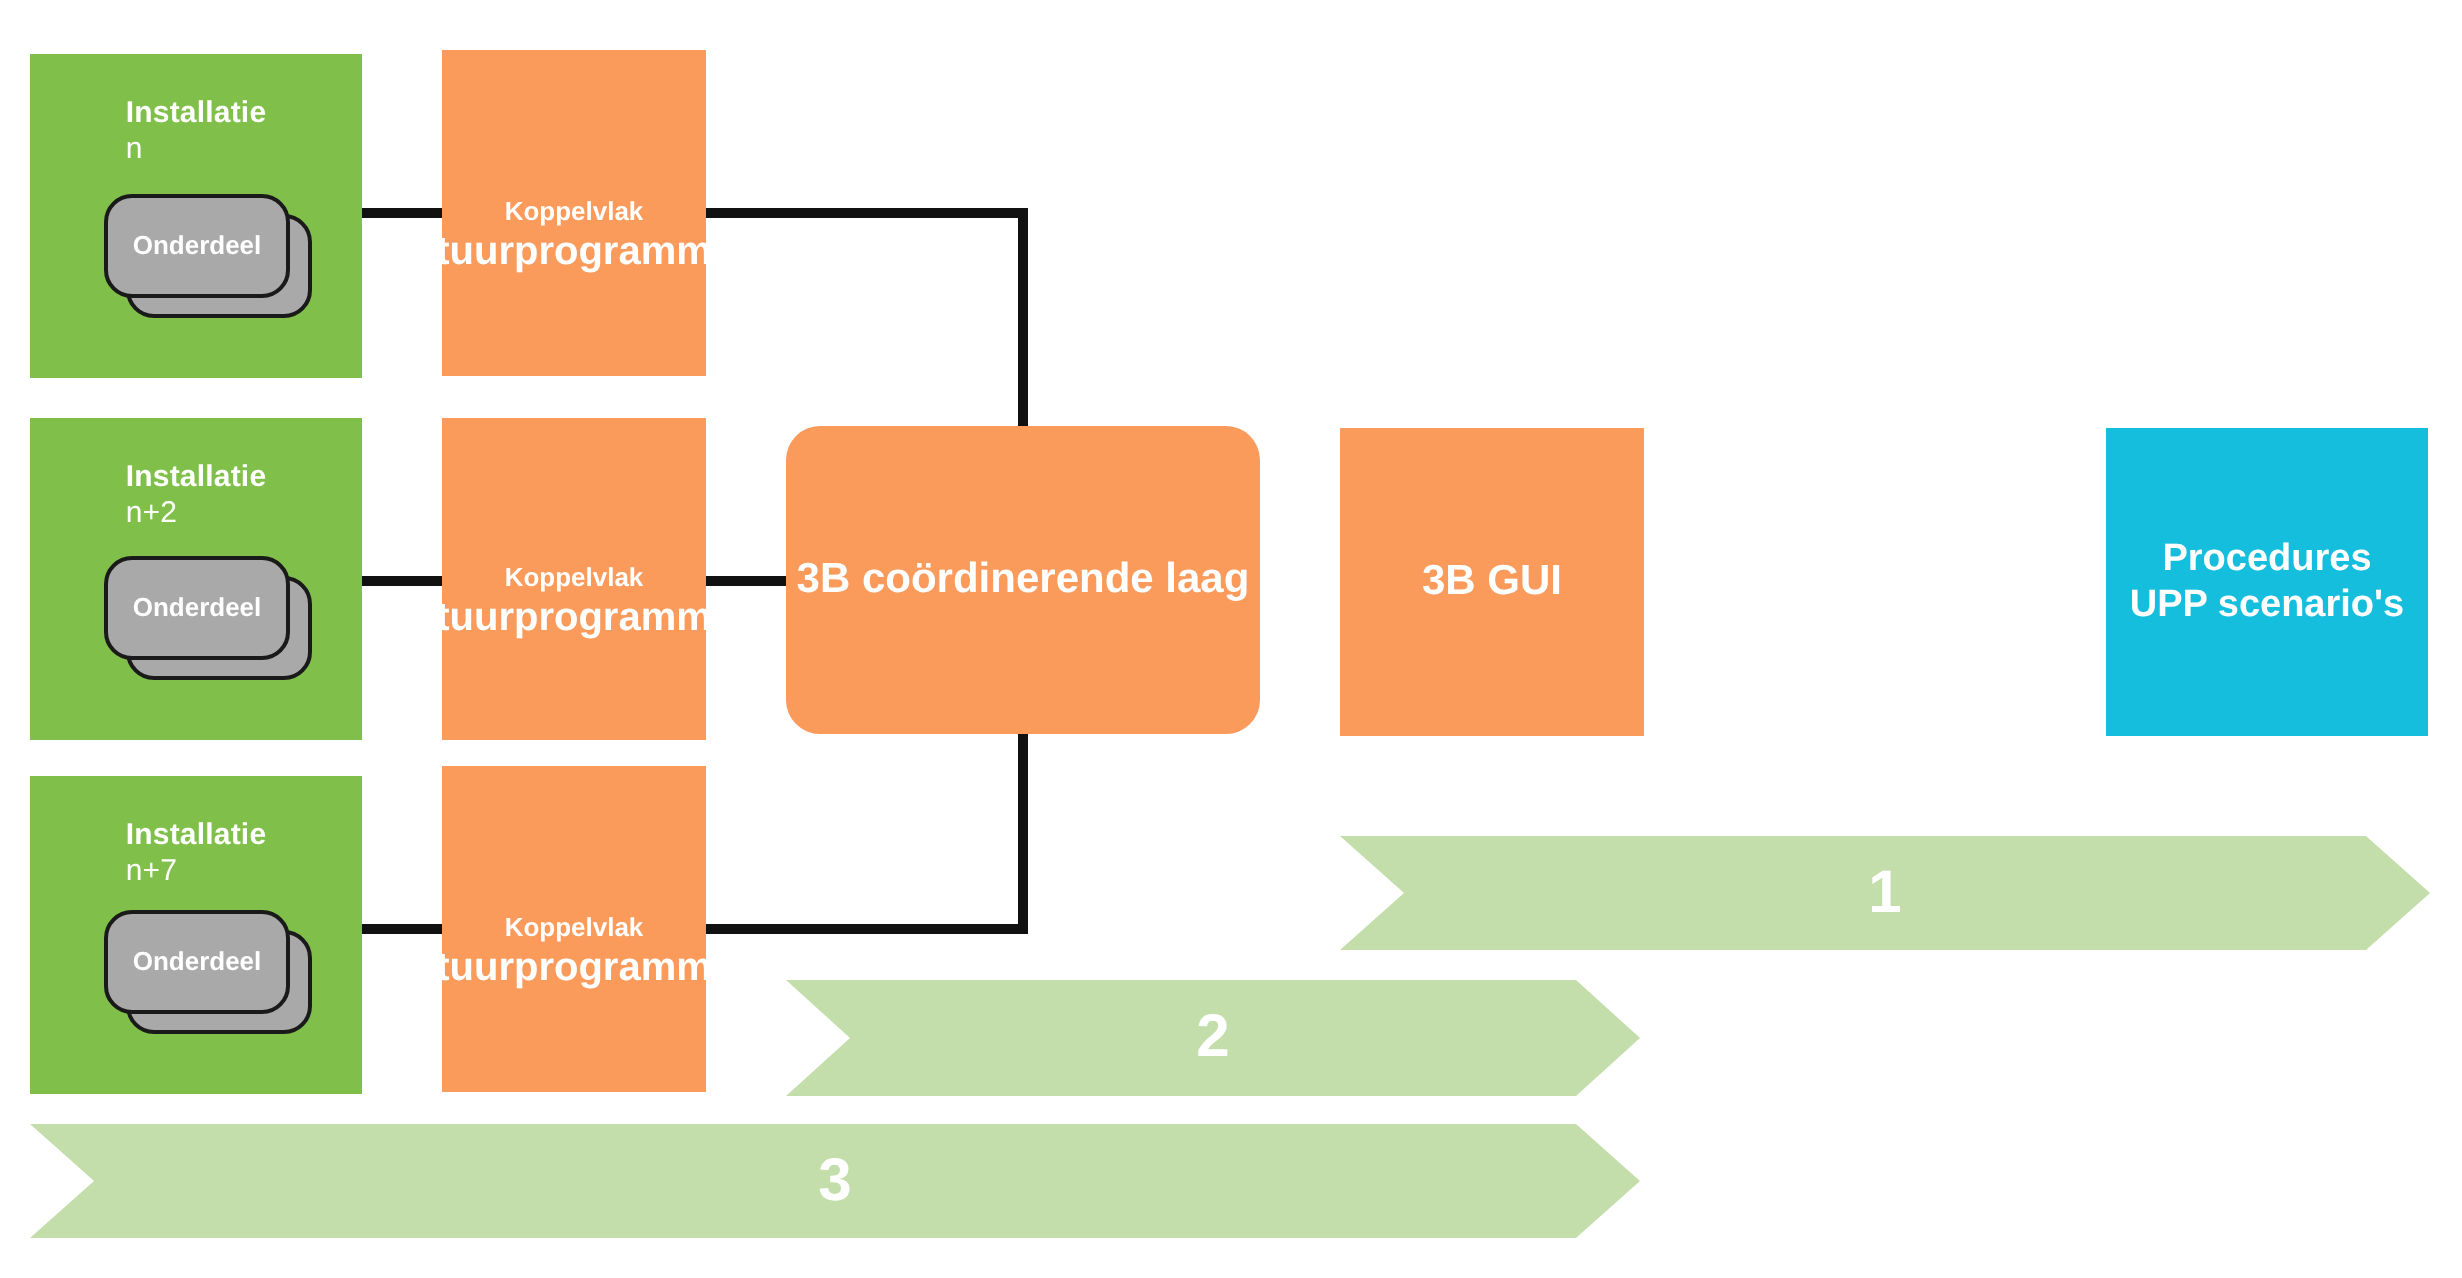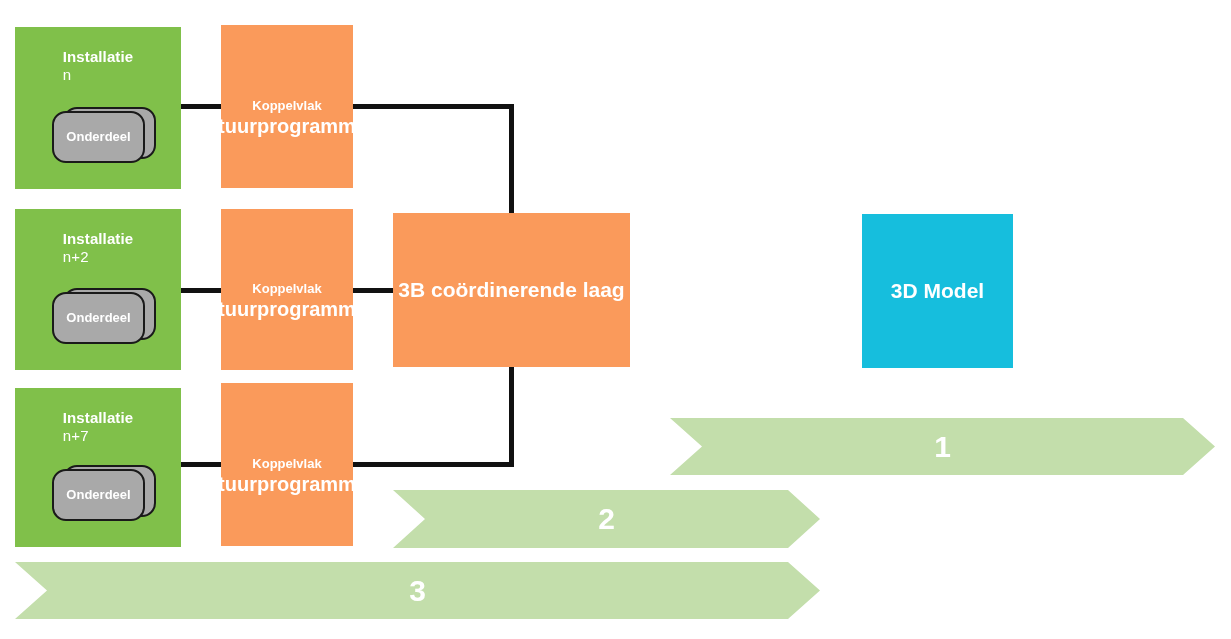--- a/index.html
+++ b/index.html
@@ -58,21 +58,21 @@
   }
   .onderdeel-front{
     position:absolute;
     left:0;top:0;
     width:93px;height:52px;
     background:#a9a9a9;
     border:2px solid #1a1a1a;
     border-radius:14px;
     box-sizing:border-box;
     display:flex;align-items:center;justify-content:center;
-    font-size:13px;font-weight:bold;color:#ffffff;margin-top:14px;
+    font-size:13px;font-weight:bold;color:#ffffff;
   }
 
   
   .koppelvlak{
     background:#fa9a5b;
     justify-content:center;
   }
   .koppelvlak .kv-main{
     font-size:13px;font-weight:bold;margin-top:24px;
   }
@@ -163,29 +163,33 @@
   <div class="box koppelvlak" style="left:221px;top:209px;width:132px;height:161px;">
     <div class="kv-main">Koppelvlak</div>
     <div class="kv-sub">(stuurprogramma)</div>
   </div>
 
   <div class="box koppelvlak" style="left:221px;top:383px;width:132px;height:163px;">
     <div class="kv-main">Koppelvlak</div>
     <div class="kv-sub">(stuurprogramma)</div>
   </div>
 
-  <div class="box orange-block blk-lg" style="left:393px;top:213px;width:237px;height:154px;">
+  <div class="box orange-block blk-lg" style="left:393px;top:213px;width:237px;height:154px;border-radius:17px;">
     <span>3B coördinerende laag</span>
   </div>
 
-
-  <div class="box cyan-block blk-lg" style="left:862px;top:214px;width:151px;height:154px;">
-    <span>3D Model</span>
-  </div>
-
+  <div class="box orange-block blk-lg" style="left:670px;top:214px;width:152px;height:154px;">
+    <span>3B GUI</span>
+  </div>
+
+
+  <div class="box cyan-block blk-md" style="left:1053px;top:214px;width:161px;height:154px;">
+    <span>Procedures</span>
+    <span>UPP scenario's</span>
+  </div>
 
   <div class="banner" style="left:670px;top:418px;width:545px;height:57px;">
     <span>1</span>
   </div>
 
   <div class="banner" style="left:393px;top:490px;width:427px;height:58px;">
     <span>2</span>
   </div>
 
   <div class="banner" style="left:15px;top:562px;width:805px;height:57px;">

